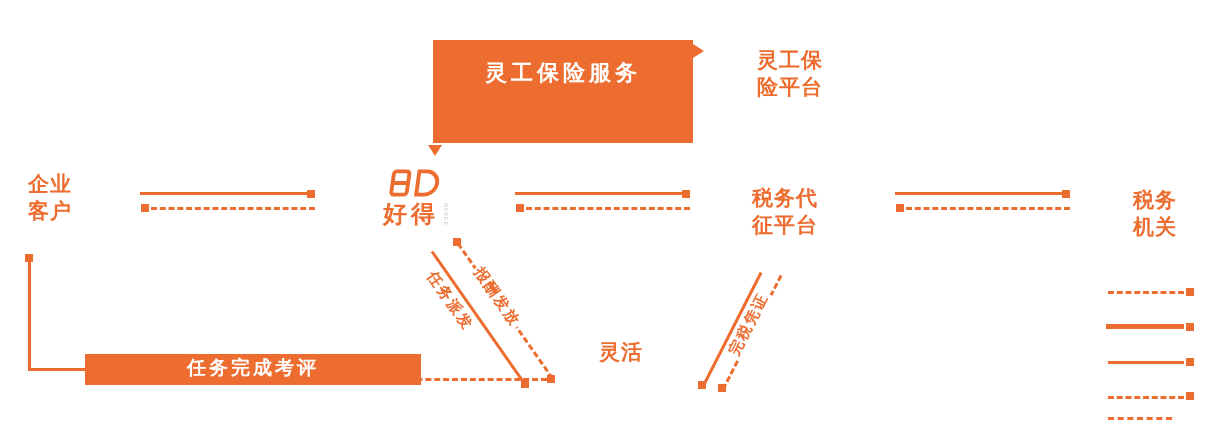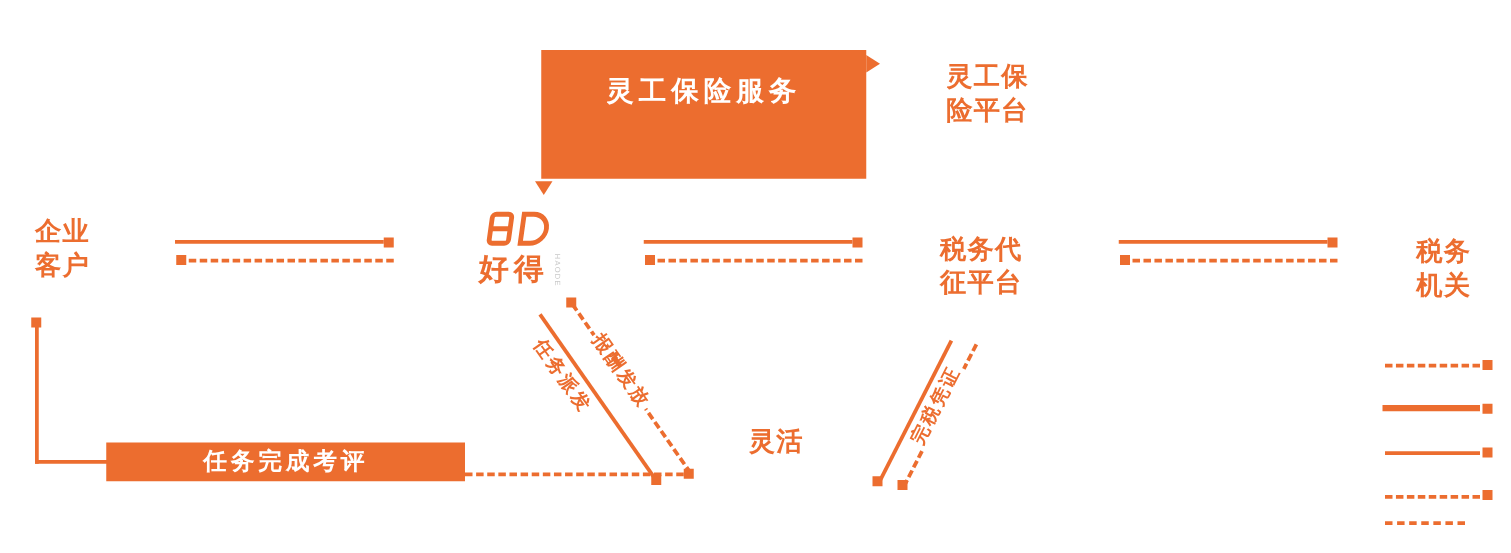--- a/index.html
+++ b/index.html
@@ -1,18 +1,18 @@
 <!DOCTYPE html>
 <html><head>
 <meta charset="utf-8">
 <style>
   html,body{margin:0;padding:0;background:#fff;}
   #stage{
     position:relative;width:1209px;height:442px;background:#ffffff;
-    overflow:hidden;font-family:Liberation Sans, sans-serif;
+    overflow:hidden;font-family:Liberation Mono, monospace;
   }
   .node{
     position:absolute;color:#EC6D2F;font-weight:bold;font-size:21px;
     line-height:27px;letter-spacing:1px;white-space:nowrap;
   }
   .node span{display:block;}
   .center{text-align:center;}
   
   .top-box{
     position:absolute;left:433px;top:40px;width:260px;height:103px;
@@ -32,21 +32,21 @@
     border-top:11px solid #EC6D2F;
   }
   
   .lsolid{position:absolute;height:3px;background:#EC6D2F;}
   .lthick{position:absolute;height:5px;background:#EC6D2F;}
   .ldash{position:absolute;height:0;border-top:3px dashed #EC6D2F;}
   .sq{position:absolute;width:8px;height:8px;background:#EC6D2F;}
   .rot{transform-origin:left center;}
   
   .eval-bar{
-    position:absolute;left:85px;top:354px;width:287px;height:31px;
+    position:absolute;left:85px;top:354px;width:336px;height:31px;
     background:#EC6D2F;color:#fff;font-size:19px;font-weight:bold;
     text-align:center;line-height:31px;letter-spacing:3px;
   }
   
   .edge-label{
     position:absolute;color:#EC6D2F;font-size:15px;font-weight:bold;
     letter-spacing:2px;background:#fff;padding:0 2px;white-space:nowrap;
     transform-origin:left top;
   }
   

